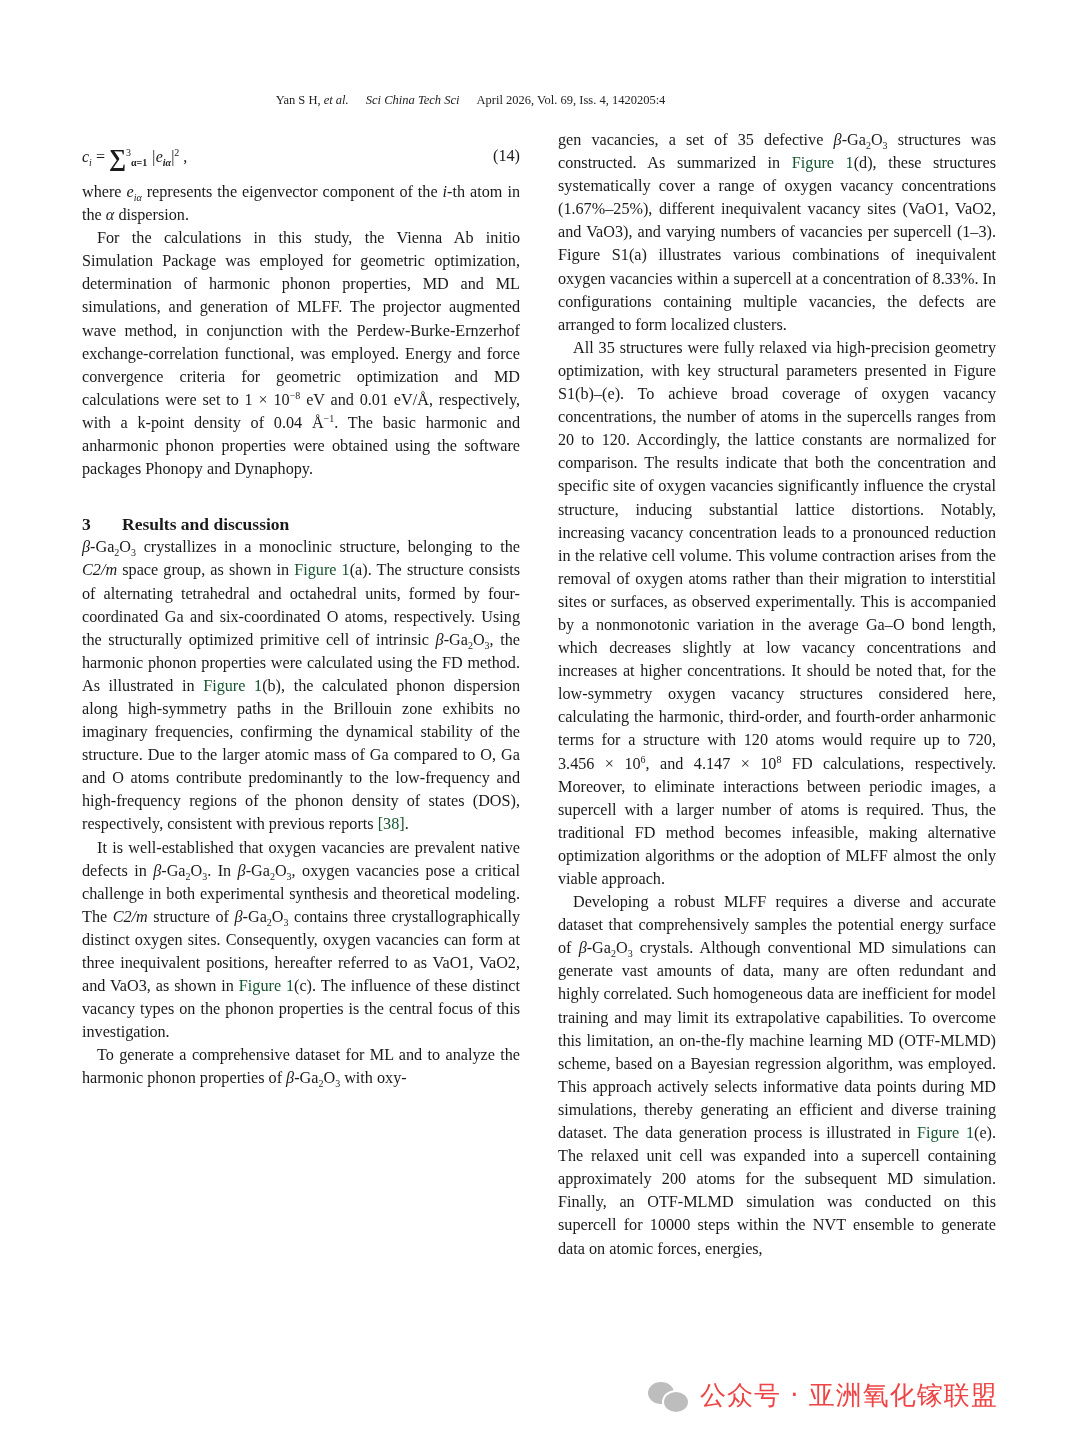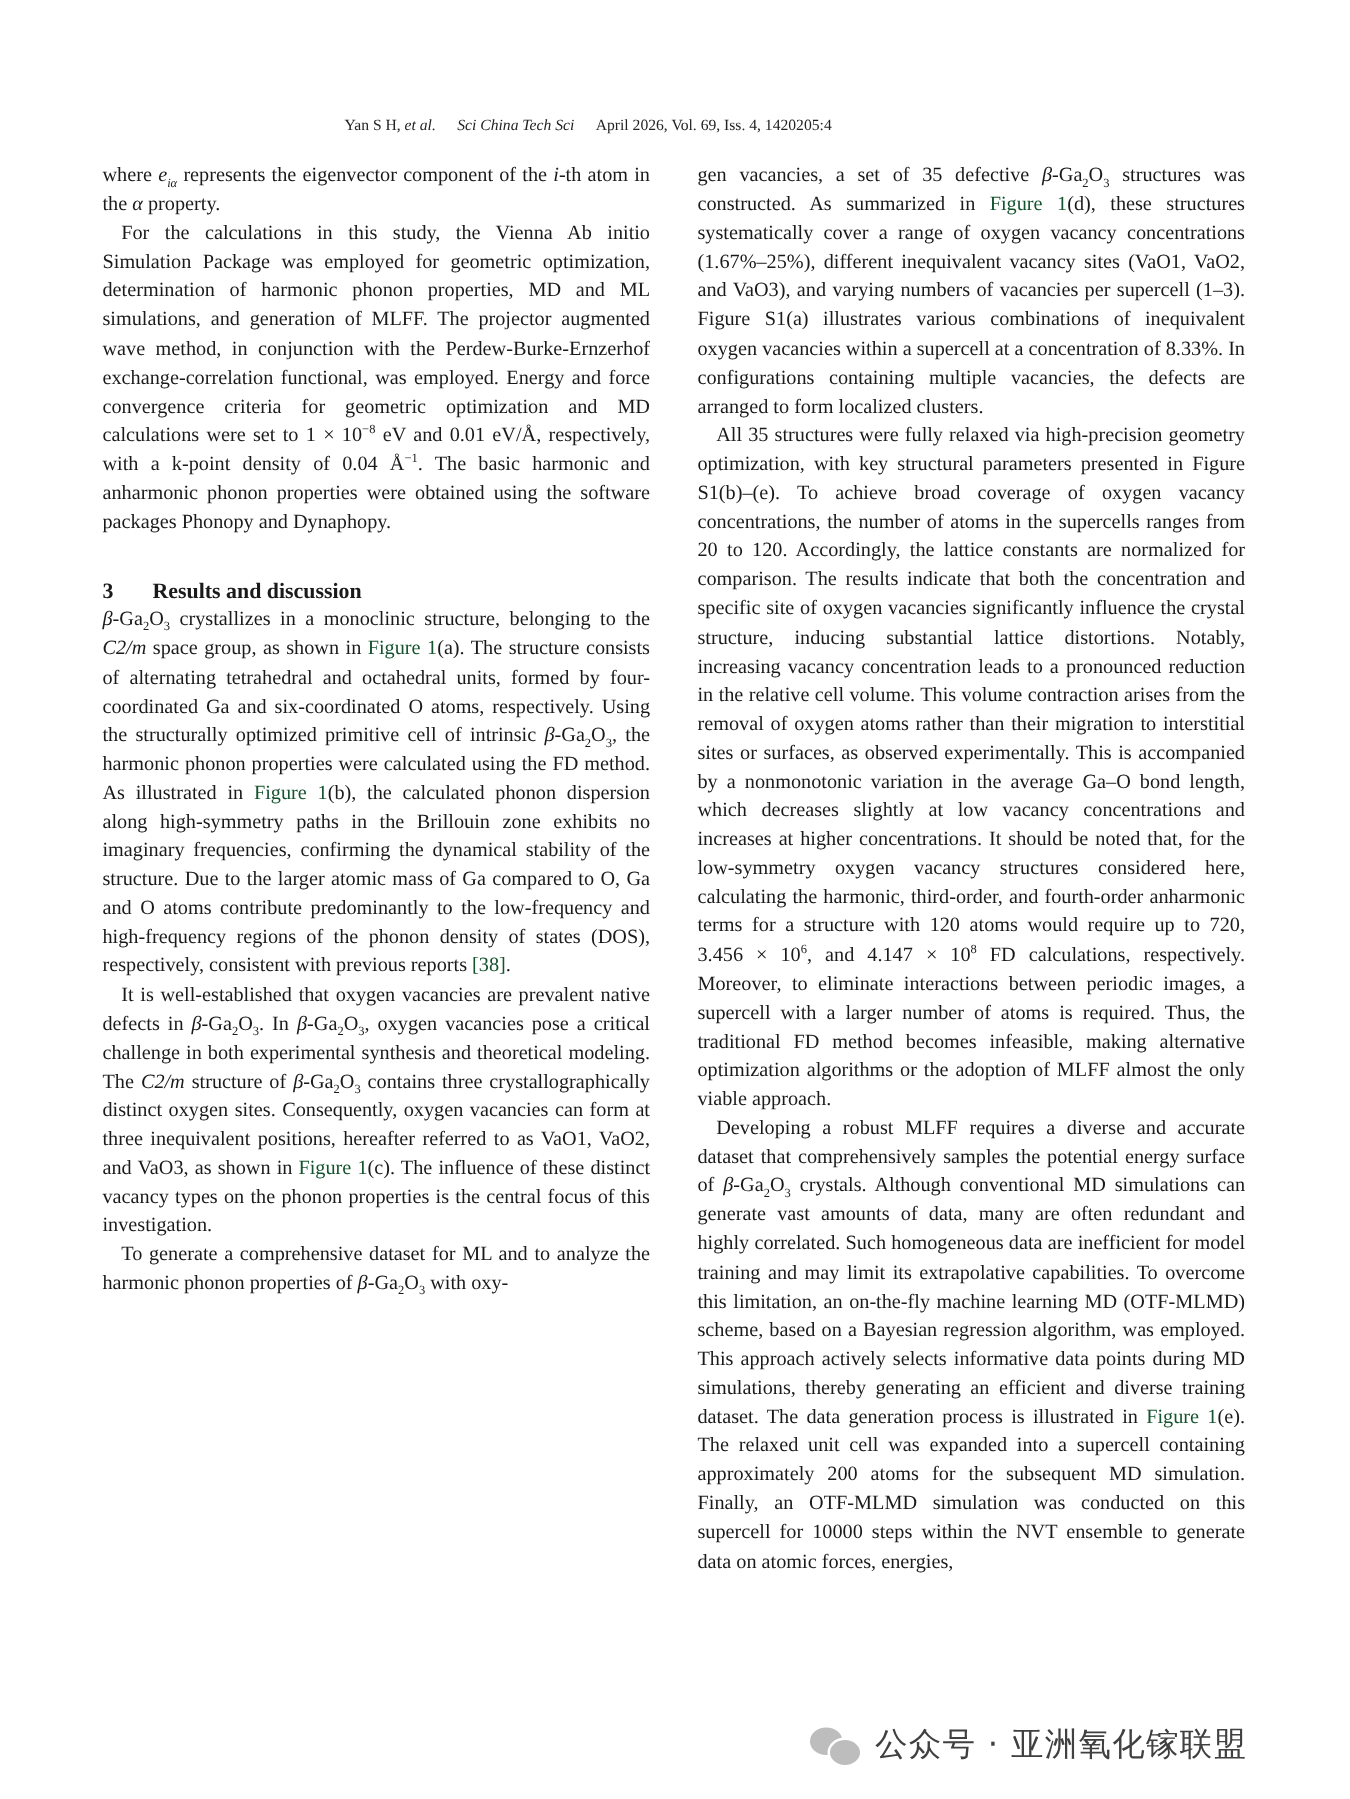--- a/index.html
+++ b/index.html
@@ -18,38 +18,44 @@
   .link { color:#14532d; }
   i { font-style:italic; }
   sub, sup { font-size:10px; line-height:0; }
   .eq { position:relative; height:46px; margin-top:6px; }
   .eq .body { position:absolute; left:0; top:10px; font-size:16px; }
   .eq .num { position:absolute; right:0; top:10px; }
   .sect { margin-top:32px; font-weight:bold; font-size:17.5px; }
   .sect .n { display:inline-block; width:40px; }
   .big-sum { font-size:24px; font-weight:bold; vertical-align:-4px; }
   .watermark { position:absolute; left:648px; top:1378px; font-family:"DejaVu Sans", sans-serif;
-               font-size:26px; color:#404040; letter-spacing:1px; display:flex; align-items:center; }
+               font-size:26px; color:#ef4444; letter-spacing:1px; display:flex; align-items:center; }
   .wechat-icon { width:40px; height:32px; position:relative; margin-right:12px; }
   .wechat-icon .b1 { position:absolute; left:0; top:2px; width:26px; height:22px; border-radius:50%; background:#bdbdbd; }
   .wechat-icon .b2 { position:absolute; left:14px; top:10px; width:24px; height:20px; border-radius:50%; background:#bdbdbd; border:2px solid #fff; }
 </style>
 </head>
 <body>
 
 <div class="header">
   <span><span style="margin:0">Yan S H,</span> <i>et al.</i></span>
   <span class="it">Sci China Tech Sci</span>
   <span>April 2026, Vol. 69, Iss. 4, 1420205:4</span>
 </div>
 
 <div class="col left">
 
+  <div class="eq">
+    <div class="body">
+      <i>c</i><sub><i>i</i></sub><span> = </span><span class="big-sum">∑</span><sup>3</sup><sub><b>α=1</b></sub>&nbsp;<i>|e</i><sub><b><i>iα</i></b></sub><span>|</span><sup>2</sup><span> ,</span>
+    </div>
+    <div class="num">(14)</div>
+  </div>
 
-  <p><span>where </span><i>e</i><sub><i>iα</i></sub><span> represents the eigenvector component of the </span><i>i</i><span>-th atom in the </span><i>α</i><span> property.</span></p>
+  <p><span>where </span><i>e</i><sub><i>iα</i></sub><span> represents the eigenvector component of the </span><i>i</i><span>-th atom in the </span><i>α</i><span> dispersion.</span></p>
 
   <p class="ind"><span>For the calculations in this study, the Vienna Ab initio Simulation Package was employed for geometric optimization, determination of harmonic phonon properties, MD and ML simulations, and generation of MLFF. The projector augmented wave method, in conjunction with the Perdew-Burke-Ernzerhof exchange-correlation functional, was employed. Energy and force convergence criteria for geometric optimization and MD calculations were set to 1 × 10</span><sup>−8</sup><span> eV and 0.01 eV/Å, respectively, with a k-point density of 0.04 Å</span><sup>−1</sup><span>. The basic harmonic and anharmonic phonon properties were obtained using the software packages Phonopy and Dynaphopy.</span></p>
 
 
   <div class="sect"><span class="n">3</span><span>Results and discussion</span></div>
 
   <p><i>β</i><span>-Ga</span><sub>2</sub><span>O</span><sub>3</sub><span> crystallizes in a monoclinic structure, belonging to the </span><i>C2/m</i><span> space group, as shown in </span><span class="link">Figure 1</span><span>(a). The structure consists of alternating tetrahedral and octahedral units, formed by four-coordinated Ga and six-coordinated O atoms, respectively. Using the structurally optimized primitive cell of intrinsic </span><i>β</i><span>-Ga</span><sub>2</sub><span>O</span><sub>3</sub><span>, the harmonic phonon properties were calculated using the FD method. As illustrated in </span><span class="link">Figure 1</span><span>(b), the calculated phonon dispersion along high-symmetry paths in the Brillouin zone exhibits no imaginary frequencies, confirming the dynamical stability of the structure. Due to the larger atomic mass of Ga compared to O, Ga and O atoms contribute predominantly to the low-frequency and high-frequency regions of the phonon density of states (DOS), respectively, consistent with previous reports </span><span class="link">[38]</span><span>.</span></p>
 
   <p class="ind"><span>It is well-established that oxygen vacancies are prevalent native defects in </span><i>β</i><span>-Ga</span><sub>2</sub><span>O</span><sub>3</sub><span>. In </span><i>β</i><span>-Ga</span><sub>2</sub><span>O</span><sub>3</sub><span>, oxygen vacancies pose a critical challenge in both experimental synthesis and theoretical modeling. The </span><i>C2/m</i><span> structure of </span><i>β</i><span>-Ga</span><sub>2</sub><span>O</span><sub>3</sub><span> contains three crystallographically distinct oxygen sites. Consequently, oxygen vacancies can form at three inequivalent positions, hereafter referred to as VaO1, VaO2, and VaO3, as shown in </span><span class="link">Figure 1</span><span>(c). The influence of these distinct vacancy types on the phonon properties is the central focus of this investigation.</span></p>
 

